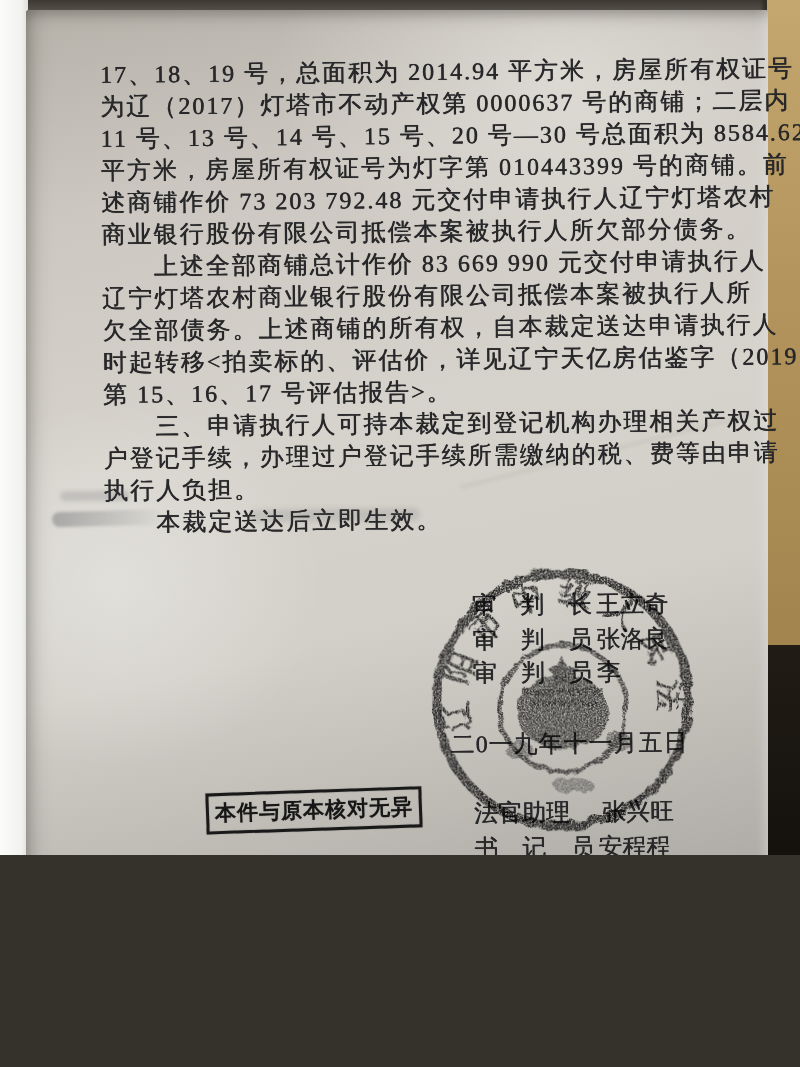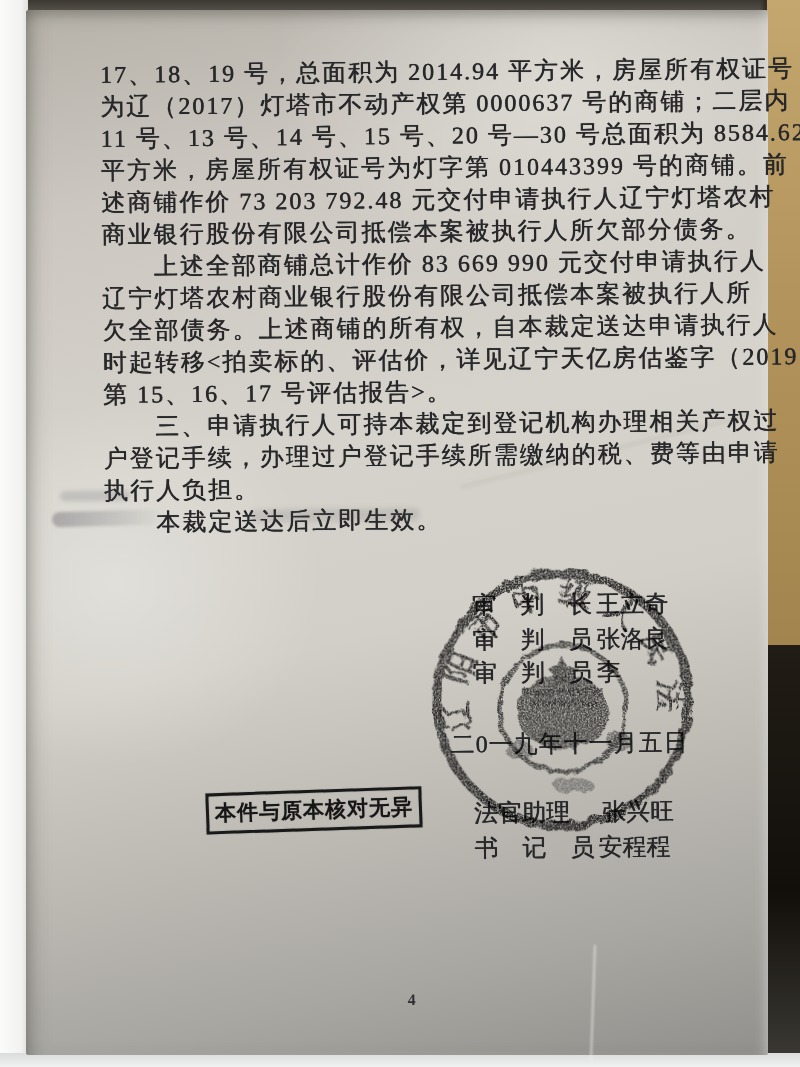--- a/index.html
+++ b/index.html
@@ -1,18 +1,18 @@
 <!DOCTYPE html>
 <html><head>
 <meta charset="utf-8">
 <style>
   * { margin:0; padding:0; box-sizing:border-box; }
   html,body { width:800px; height:1067px; overflow:hidden; background:#35322c;
               font-family:"Liberation Serif","DejaVu Serif",serif; }
-  .photo { position:relative; width:800px; height:1067px; background:#35322c; overflow:hidden; }
+  .photo { position:relative; width:800px; height:855px; background:#35322c; overflow:hidden; }
 
   
   .bg-left-sheet   { position:absolute; left:0; top:0; width:30px; height:1067px;
                      background:linear-gradient(90deg,#fbfbf9 0%,#f2f3f0 70%,#d9dad6 100%); }
   .bg-top-strip    { position:absolute; left:28px; top:0; width:744px; height:12px;
                      background:linear-gradient(180deg,#3c3933,#57534b); }
   .bg-right-wall   { position:absolute; left:766px; top:0; width:34px; height:645px;
                      background:linear-gradient(180deg,#c3a76e 0%,#b3945c 45%,#a2854e 100%); }
   .bg-right-dark   { position:absolute; left:764px; top:645px; width:36px; height:412px;
                      background:linear-gradient(180deg,#211c15,#120f0b 60%,#3a3833 100%); }

